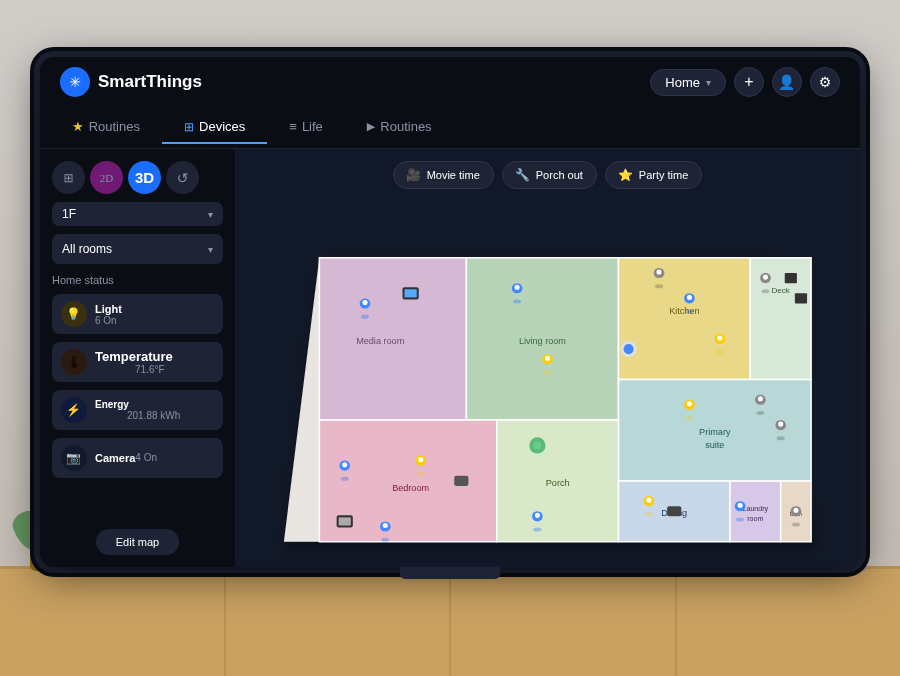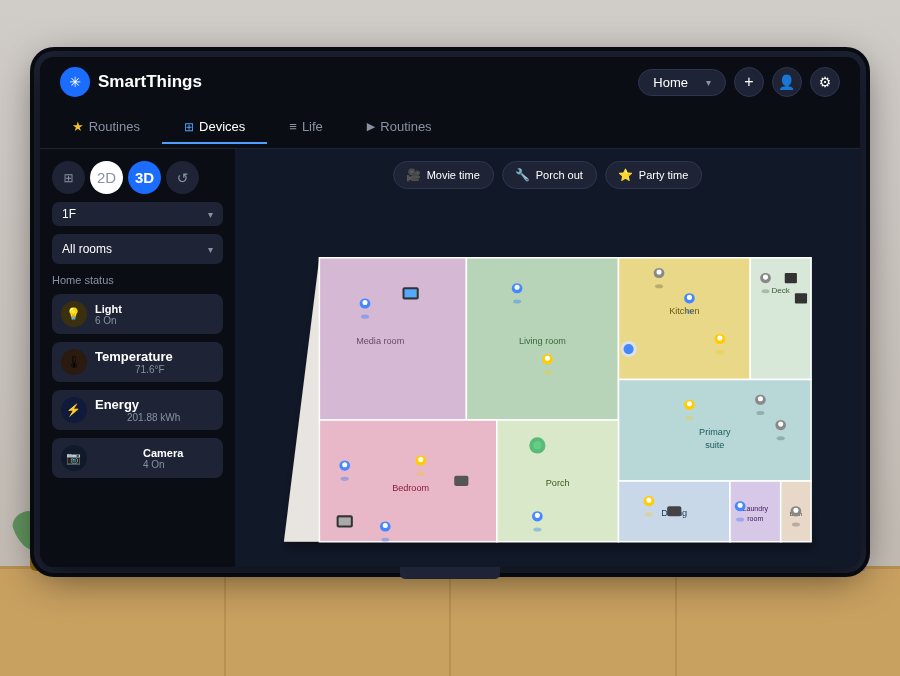--- a/index.html
+++ b/index.html
@@ -60,21 +60,21 @@
   <div style="position:relative; width:820px; height:510px; background:#0d1117; border-radius:14px; box-shadow: 0 8px 40px rgba(0,0,0,0.6), 0 0 0 6px #1e2436, 0 0 0 10px #0a0d14; z-index:10; margin-top:-40px; overflow:hidden;">
 
     <div style="display:flex; align-items:center; justify-content:space-between; padding:10px 20px; background:#0a0d14; height:50px;">
 
       <div style="display:flex; align-items:center; gap:8px;">
         <div style="width:30px; height:30px; background:#1a6dff; border-radius:50%; display:flex; align-items:center; justify-content:center; color:white; font-size:14px;">✳</div>
         <span style="color:white; font-size:17px; font-weight:600;">SmartThings</span>
       </div>
 
       <div style="display:flex; align-items:center; gap:8px;">
-        <div style="display:flex; align-items:center; gap:18px; background:#1e2436; border:1px solid #2e3550; border-radius:20px; padding:5px 14px; color:white; font-size:13px; cursor:pointer;">
+        <div style="display:flex; align-items:center; gap:6px; background:#1e2436; border:1px solid #2e3550; border-radius:20px; padding:5px 14px; color:white; font-size:13px; cursor:pointer;">
           <span>Home</span>
           <span style="font-size:10px; color:#8892a4;">▾</span>
         </div>
         <div style="width:30px; height:30px; border-radius:50%; background:#1e2436; border:1px solid #2e3550; display:flex; align-items:center; justify-content:center; color:white; font-size:16px; cursor:pointer;">+</div>
         <div style="width:30px; height:30px; border-radius:50%; background:#1e2436; border:1px solid #2e3550; display:flex; align-items:center; justify-content:center; color:white; font-size:14px; cursor:pointer;">👤</div>
         <div style="width:30px; height:30px; border-radius:50%; background:#1e2436; border:1px solid #2e3550; display:flex; align-items:center; justify-content:center; color:white; font-size:14px; cursor:pointer;">⚙</div>
       </div>
     </div>
 
     <div style="display:flex; align-items:center; background:#0a0d14; border-bottom:1px solid #1e2436; height:42px; padding:0 10px;">
@@ -95,21 +95,21 @@
         <span>Routines</span>
       </div>
     </div>
 
     <div style="display:flex; height:418px; background:#111827;">
 
       <div style="width:195px; background:#0a0d14; padding:12px; display:flex; flex-direction:column; gap:8px; flex-shrink:0;">
 
         <div style="display:flex; align-items:center; gap:5px;">
           <div style="width:33px; height:33px; border-radius:50%; background:#1e2436; display:flex; align-items:center; justify-content:center; color:#8892a4; font-size:12px; cursor:pointer;">⊞</div>
-          <div style="width:33px; height:33px; border-radius:50%; background:#ffffff; display:flex; align-items:center; justify-content:center; color:#8892a4; font-size:15px; cursor:pointer;">2D</div>
+          <div style="width:33px; height:33px; border-radius:50%; background:#701a75; display:flex; align-items:center; justify-content:center; color:#8892a4; font-size:11px; cursor:pointer;font-family:Liberation Serif, serif;">2D</div>
           <div style="width:33px; height:33px; border-radius:50%; background:#1a6dff; display:flex; align-items:center; justify-content:center; color:white; font-size:15px; cursor:pointer; font-weight:600;">3D</div>
           <div style="width:33px; height:33px; border-radius:50%; background:#1e2436; display:flex; align-items:center; justify-content:center; color:#8892a4; font-size:14px; cursor:pointer;">↺</div>
         </div>
 
         <div style="display:flex; align-items:center; justify-content:space-between; background:#1e2436; border-radius:7px; padding:5px 10px; color:white; font-size:12px; cursor:pointer;">
           <span>1F</span>
           <span style="font-size:10px; color:#8892a4;">▾</span>
         </div>
 
         <div style="display:flex; align-items:center; justify-content:space-between; background:#1e2436; border-radius:7px; padding:8px 10px; color:white; font-size:12px; cursor:pointer;">
@@ -131,35 +131,38 @@
           <div style="width:26px; height:26px; border-radius:50%; background:#2a1a10; display:flex; align-items:center; justify-content:center; font-size:12px;">🌡</div>
           <div style="display:flex; flex-direction:column;">
             <span style="color:white; font-size:13px; font-weight:600;">Temperature</span>
             <span style="color:#8892a4; font-size:10px;margin-left:40px;">71.6°F</span>
           </div>
         </div>
 
         <div style="display:flex; align-items:center; gap:8px; background:#1e2436; border-radius:8px; padding:7px 9px; cursor:pointer;">
           <div style="width:26px; height:26px; border-radius:50%; background:#101a3a; display:flex; align-items:center; justify-content:center; font-size:12px;">⚡</div>
           <div style="display:flex; flex-direction:column;">
-            <span style="color:white; font-size:13px; font-weight:600;">Energy</span>
+            <span style="color:white; font-size:10px; font-weight:600;">Energy</span>
             <span style="color:#8892a4; font-size:10px;margin-left:32px;">201.88 kWh</span>
           </div>
         </div>
 
         <div style="display:flex; align-items:center; gap:8px; background:#1e2436; border-radius:8px; padding:7px 9px; cursor:pointer;">
           <div style="width:26px; height:26px; border-radius:50%; background:#101a2a; display:flex; align-items:center; justify-content:center; font-size:12px;">📷</div>
-          <div style="display:flex; flex-direction:column;margin-left:48px;">
+          <div style="display:flex; flex-direction:row;">
             <span style="color:white; font-size:11px; font-weight:600;">Camera</span>
             <span style="color:#8892a4; font-size:10px;">4 On</span>
           </div>
         </div>
 
         <div style="flex:1;"></div>
 
+        <div style="display:flex; justify-content:center;">
+          <button style="background:#1e2436; border:none; border-radius:16px; color:white; font-size:11px; padding:7px 20px; cursor:pointer;">Edit map</button>
+        </div>
 
       </div>
 
       <div style="flex:1; position:relative; overflow:hidden; background:#111827;">
 
         <div style="position:absolute; top:12px; left:50%; transform:translateX(-50%); display:flex; gap:8px; z-index:10;">
           <div style="display:flex; align-items:center; gap:5px; background:#1e2436; border-radius:20px; padding:6px 13px; color:white; font-size:11px; cursor:pointer; border:1px solid #2e3550;">
             <span style="font-size:12px;">🎥</span>
             <span>Movie time</span>
           </div>

